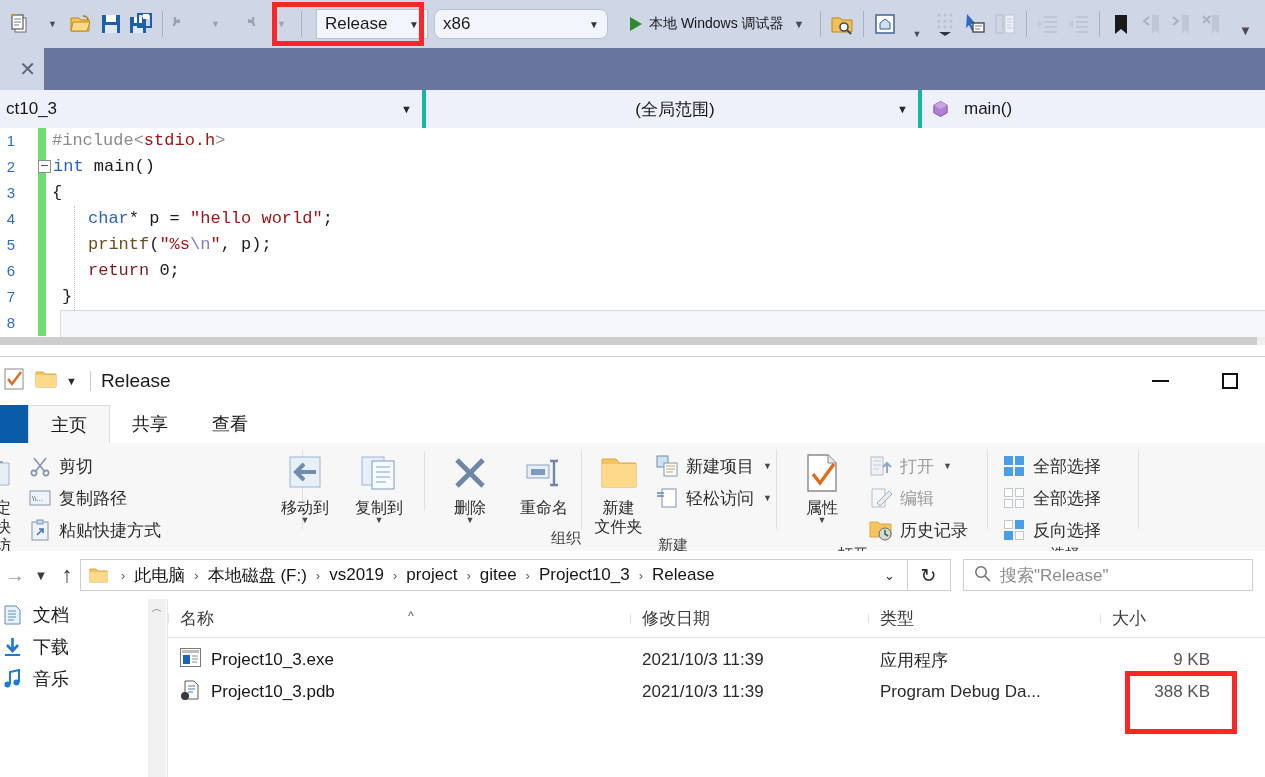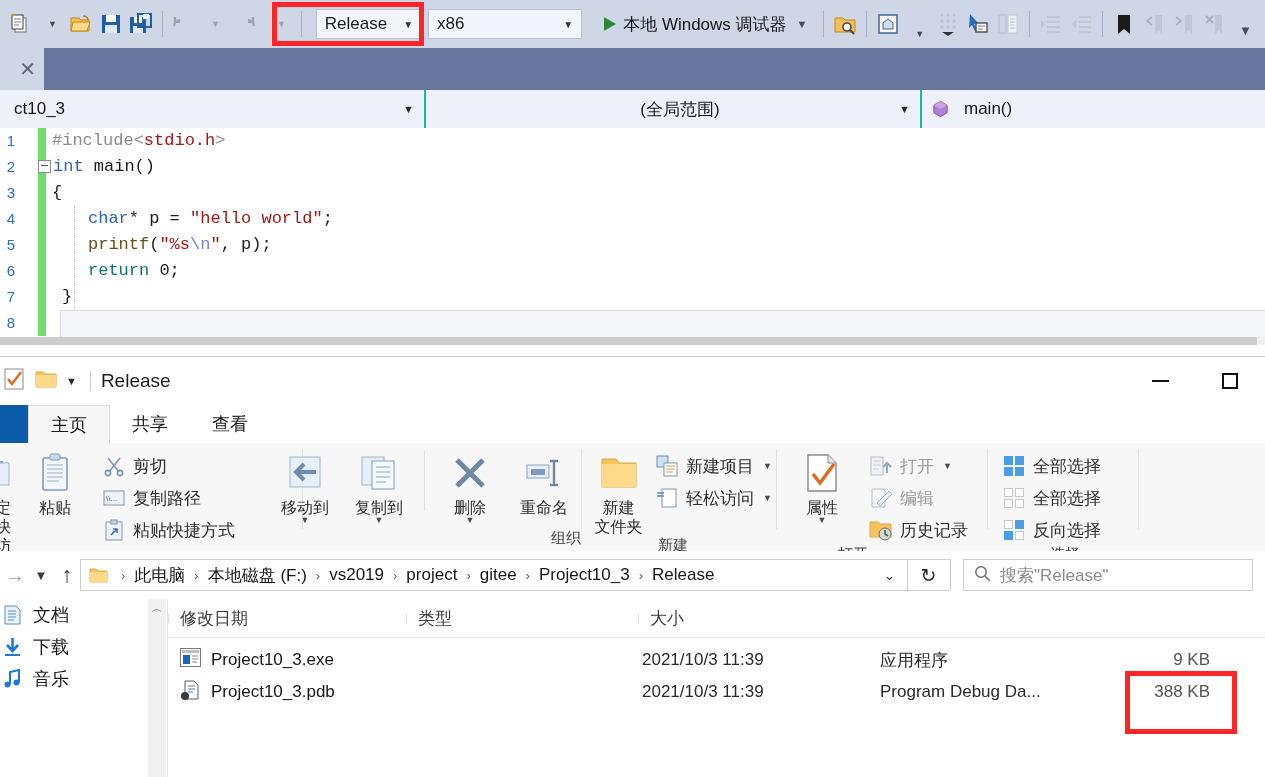--- a/index.html
+++ b/index.html
@@ -33,21 +33,21 @@
   .combo .cv { margin-left: auto; padding: 0 8px; font-size: 10px; color: #33333d; }
 
   .cfg-combo { width: 112px; }
   .plat-combo { width: 174px; }
 
   .run-btn { display: flex; align-items: center; gap: 7px; padding: 0 4px; }
   .play-tri {
     width: 0; height: 0; border-left: 12px solid #2d8a31;
     border-top: 7px solid transparent; border-bottom: 7px solid transparent;
   }
-  .run-label { font-size: 17px; color: #15151c; white-space: nowrap; }
+  .run-label { font-size: 14px; color: #15151c; white-space: nowrap; }
 
   .redbox { position: absolute; border: 5px solid #fc2626; box-sizing: border-box; pointer-events: none; }
 
   .vs-tabstrip {
     position: absolute; left: 0; top: 48px; width: 1265px; height: 42px;
     background: #68769d;
   }
   .vs-tab {
     position: absolute; left: 0; top: 0; width: 44px; height: 42px;
     background: #cfd6e5; display: flex; align-items: center; justify-content: flex-end;
@@ -55,21 +55,21 @@
   }
   .vs-tab .x { font-size: 20px; color: #5c6478; line-height: 1; font-weight: 300; }
 
   .vs-navbar {
     position: absolute; left: 0; top: 90px; width: 1265px; height: 38px;
     background: #eef1f9; display: flex; align-items: stretch;
     border-bottom: 1px solid #c8cfe0;
   }
   .nav-combo {
     display: flex; align-items: center; background: #eef1f9;
-    border-right: 2px solid #14b8a6; box-sizing: border-box; position: relative; padding-left: 8px;
+    border-right: 4px solid #14b8a6; box-sizing: border-box; position: relative;
   }
   .nav-combo .nc-txt { font-size: 17px; color: #16161c; padding-left: 6px; white-space: nowrap; }
   .nav-combo .nc-caret { position: absolute; right: 10px; font-size: 11px; color: #25252e; }
   #nav-scope { width: 426px; }
   #nav-global { width: 496px; justify-content: center; }
   #nav-member { flex: 1; padding-left: 10px; }
 
   .cube-icon { width: 17px; height: 18px; margin-right: 9px; flex: none; }
 
   .vs-editor {
@@ -96,21 +96,21 @@
   .cl { height: 26px; line-height: 26px; white-space: pre; }
   .k-pp { color: #8a8a8a; }
   .k-mac { color: #9b4fd0; }
   .k-num { color: #1c1c1c; }
   .k-hdr { color: #a31515; }
   .k-ang { color: #8a8a8a; }
   .k-type { color: #2b62c9; }
   .k-plain { color: #1c1c1c; }
   .k-str { color: #a31515; }
   .k-fn { color: #6d4e1f; }
-  .k-kw { color: #0f766e; }
+  .k-kw { color: #7f1d1d; }
   .k-esc { color: #7a7ad6; }
   .fold {
     display: inline-block; width: 11px; height: 11px; border: 1px solid #8c8c8c;
     position: relative; margin-right: 2px; vertical-align: middle; background: #fff;
   }
   .fold::before {
     content: ""; position: absolute; left: 2px; top: 4px; width: 7px; height: 1px; background: #555;
   }
   .guide {
     position: absolute; left: 74px; width: 0; border-left: 1px dotted #b9b9b9;
@@ -312,21 +312,21 @@
         <span class="tb-caret dim">▼</span>
       </div>
 
     <div class="tb-sep" style="margin-left:6px;"></div>
 
     <div class="combo cfg-combo" style="margin-left:8px;">
       <span class="txt">Release</span>
       <span class="cv">▼</span>
     </div>
 
-    <div class="combo plat-combo" style="margin-left:6px;">
+    <div class="combo plat-combo" style="margin-left:6px;border-radius:8px;">
       <span class="txt">x86</span>
       <span class="cv">▼</span>
     </div>
 
     <div class="run-btn" style="margin-left:18px;">
       <span class="play-tri"></span>
       <span class="run-label">本地 Windows 调试器</span>
       <span class="tb-caret" style="font-size:11px;">▼</span>
     </div>
 
@@ -550,30 +550,20 @@
                 <path d="M6 6h12l3 3h13v22H6z" fill="#e8eef7" stroke="#9fb4d0"></path>
                 <path d="M24 4v8M20 8h8" stroke="#7a93b5" stroke-width="1.6"></path>
               </svg>
             </div>
             <div class="lbl">固定到快
 速访问</div>
 
           </div>
 
 
-          <div class="big-btn">
-            <div class="ico-lg">
-              <svg width="40" height="40" viewBox="0 0 40 40">
-                <rect x="8" y="5" width="24" height="32" rx="2" fill="#f4f8fc" stroke="#7d9bc0" stroke-width="1.6"></rect>
-                <rect x="15" y="1" width="10" height="6" rx="1.5" fill="#c9d9ea" stroke="#7d9bc0"></rect>
-                <path d="M12 12h16M12 16h16M12 20h16M12 24h16M12 28h12" stroke="#b2c8de" stroke-width="1.3"></path>
-              </svg>
-            </div>
-            <div class="lbl">粘贴</div>
-          </div>
 
           <div class="small-col" style="margin-left:6px;">
             <div class="small-btn">
               <span class="ico-sm">
                 <svg width="22" height="22" viewBox="0 0 22 22">
                   <path d="M5 3l11 14M17 3L6 17" stroke="#8196b0" stroke-width="1.6" fill="none"></path>
                   <circle cx="5" cy="18" r="2.6" fill="none" stroke="#8196b0" stroke-width="1.6"></circle>
                   <circle cx="17" cy="18" r="2.6" fill="none" stroke="#8196b0" stroke-width="1.6"></circle>
                 </svg>
               </span>
@@ -859,20 +849,24 @@
         </div>
       </div>
 
       <div class="nav-scroll">
         <div class="up">︿</div>
       </div>
       <div class="nav-divider"></div>
 
       <div class="filelist">
         <div class="fl-head">
+          <div class="fl-col c-name">
+            <span>名称</span>
+            <span class="sort-caret">^</span>
+          </div>
           <div class="fl-col c-date"><span>修改日期</span></div>
           <div class="fl-col c-type"><span>类型</span></div>
           <div class="fl-col c-size"><span>大小</span></div>
         </div>
 
         <div class="fl-row" style="margin-top:6px;">
           <div class="fl-cell name c-name">
             <span>
               <svg width="21" height="19" viewBox="0 0 21 19">
                 <rect x="0.5" y="0.5" width="20" height="18" fill="#fff" stroke="#7a7a7a"></rect>

